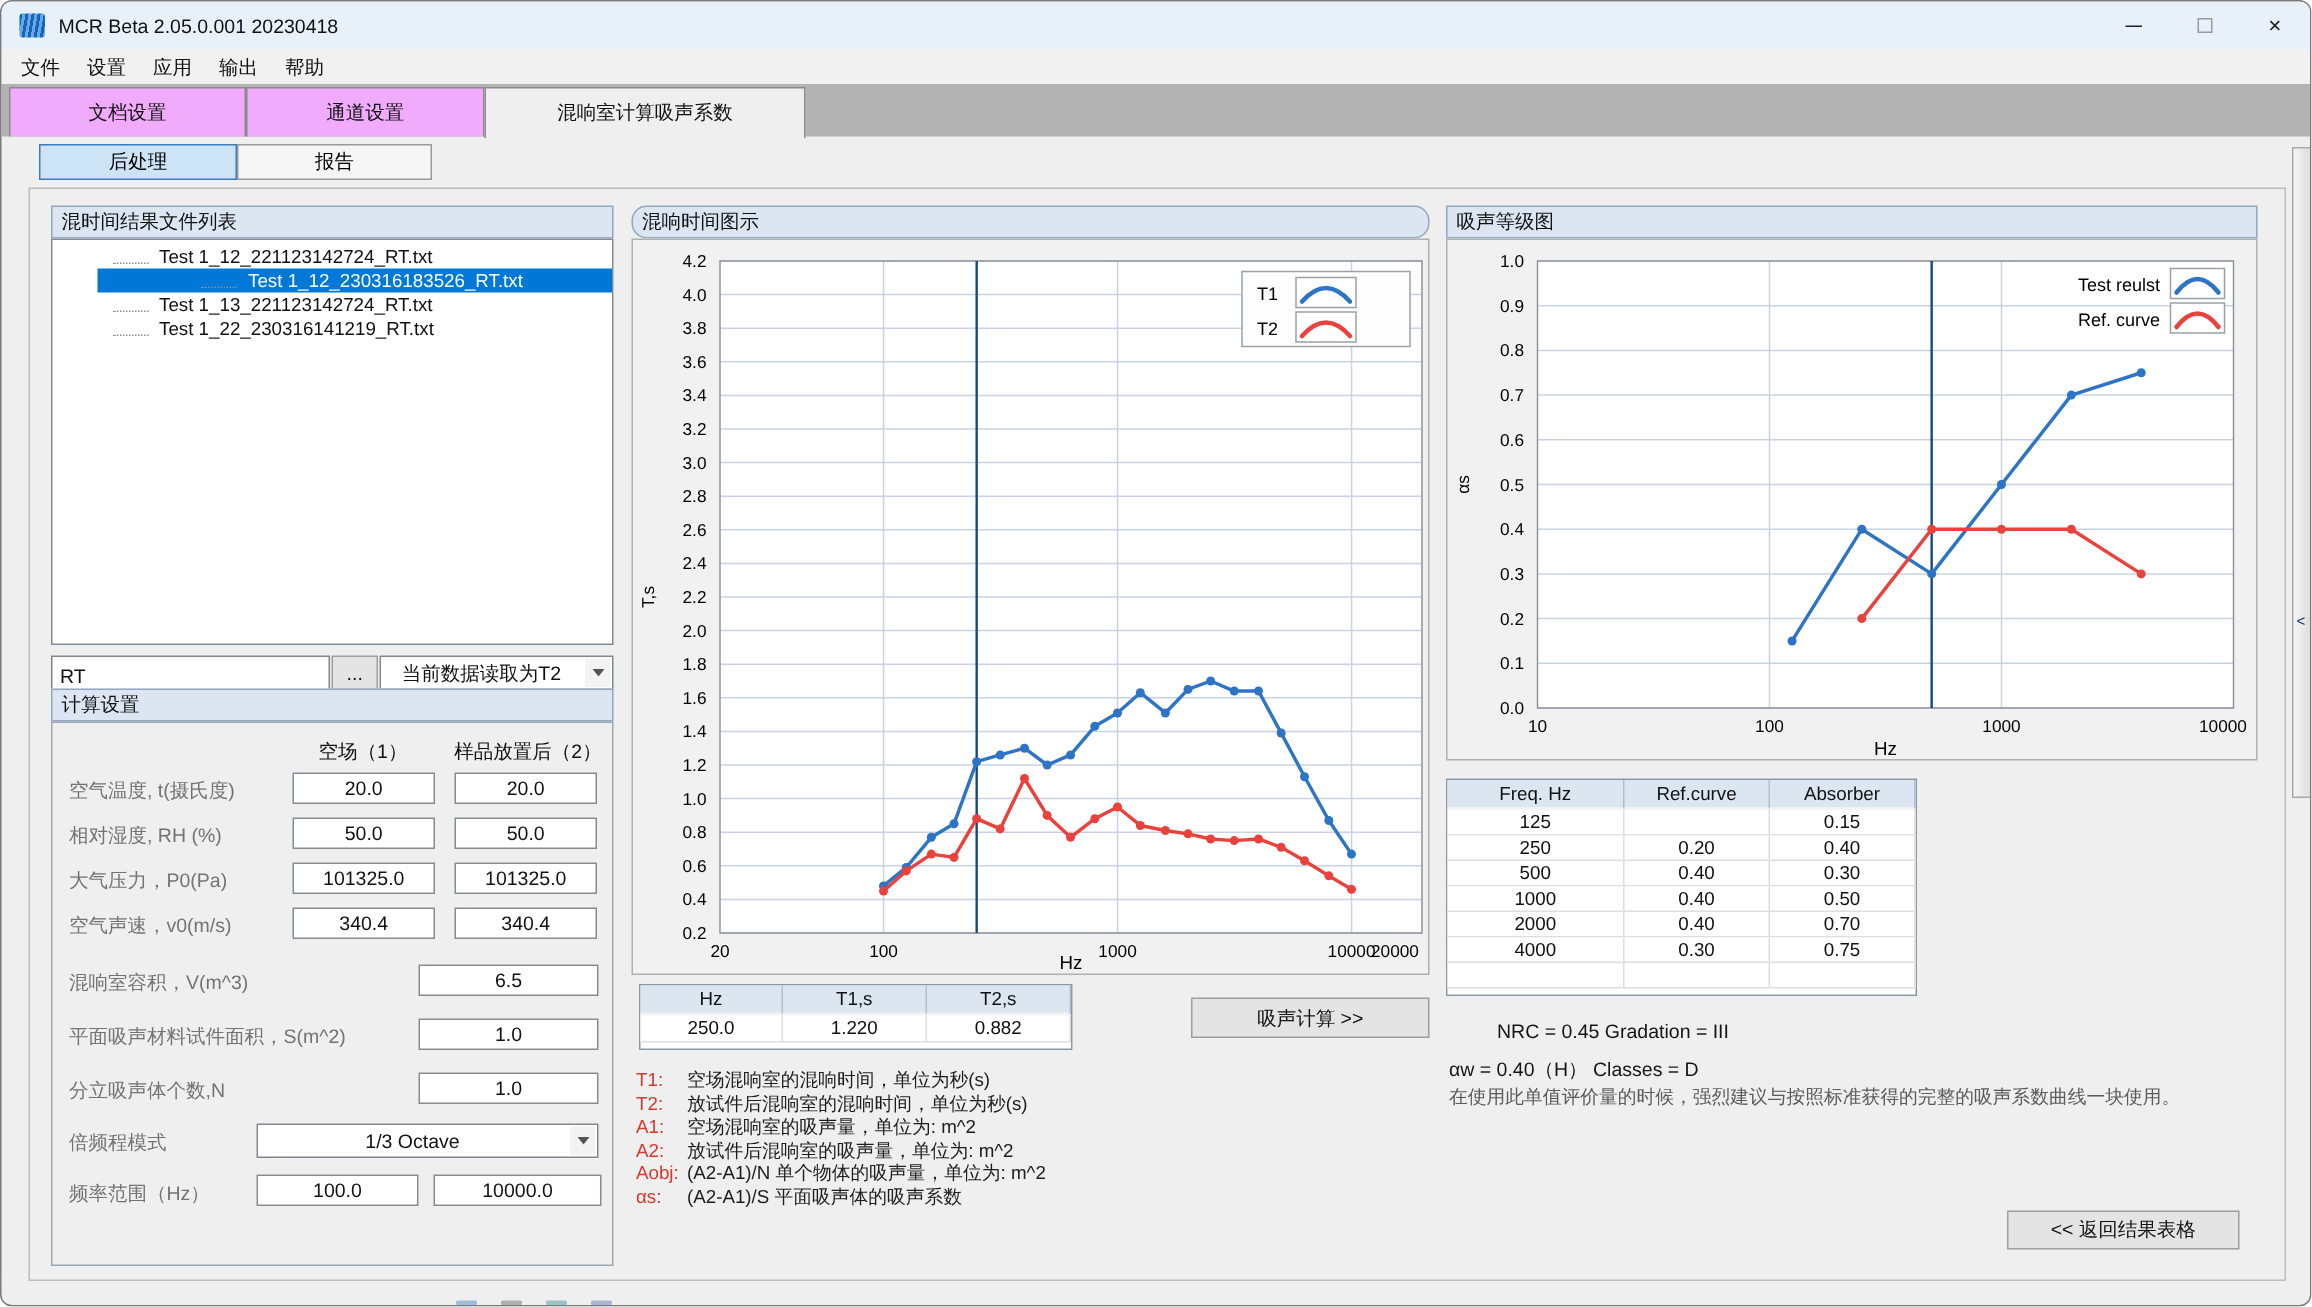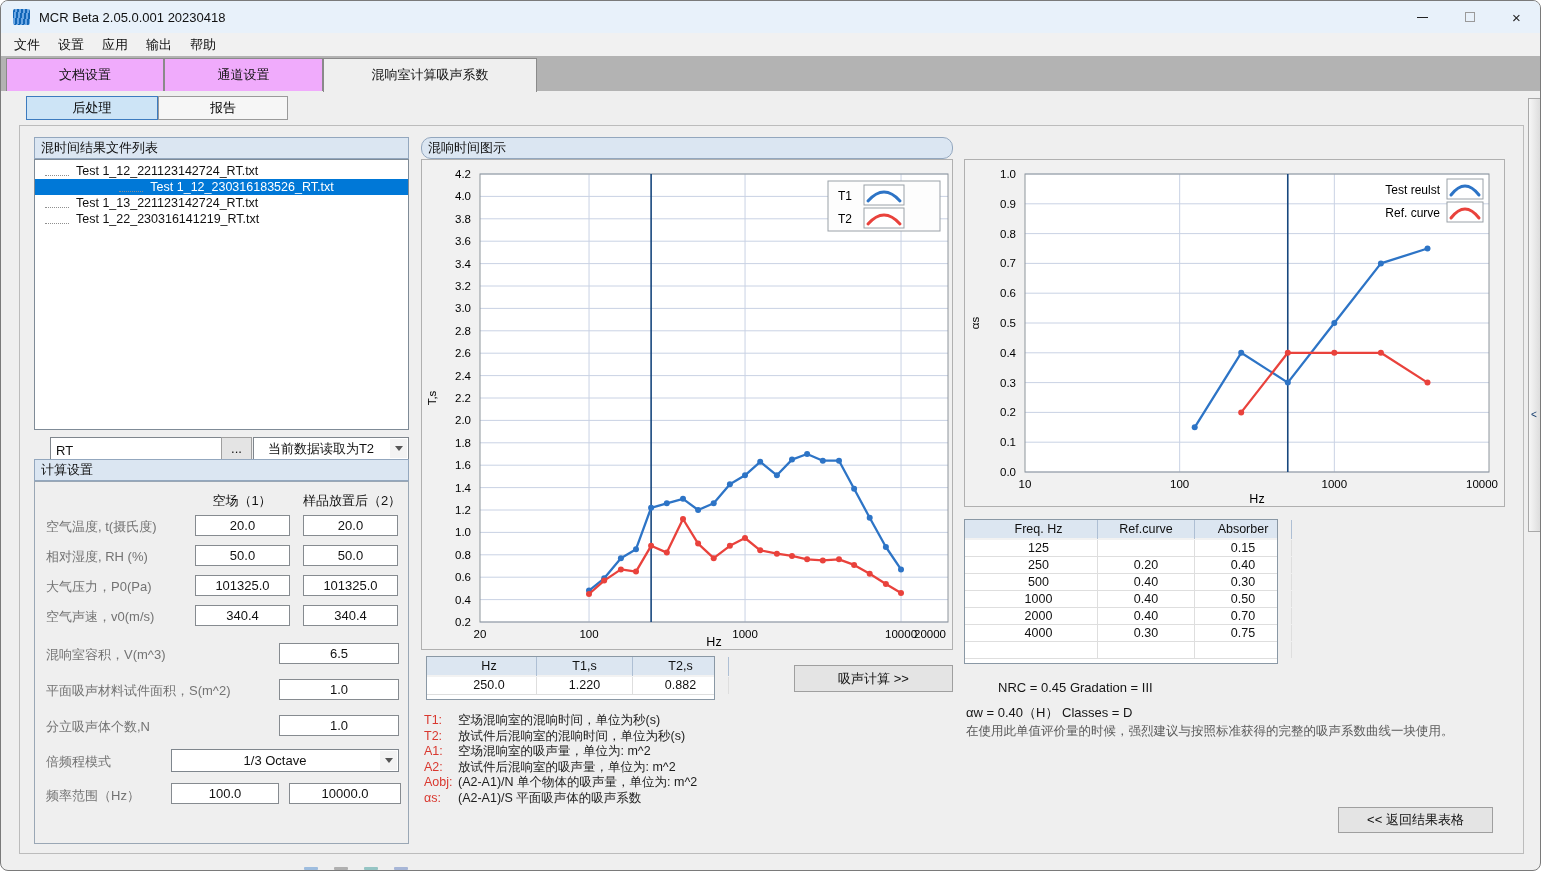--- a/index.html
+++ b/index.html
@@ -30,38 +30,38 @@
   .subtab.active { background:#cde4f6; border:1px solid #3d7bbf; }
   .outline { position:absolute; border:1px solid #bcbcbc; }
   .sect-hdr { position:absolute; height:22px; background:#dbe6f2; border:1px solid #93a7be;
               font-size:13px; line-height:20px; padding-left:6px; color:#111; }
   .listbox { position:absolute; background:#ffffff; border:1px solid #7f8b97; padding-top:3px; overflow:hidden; }
   .file-row { display:flex; align-items:center; height:16px; font-size:12.5px; color:#111; white-space:nowrap; }
   .file-row.selected { background:#0078d7; color:#ffffff;justify-content:center; }
   .tree-dots { display:inline-block; width:24px; height:9px; margin:0 7px 0 10px;
                border-bottom:1px dotted #8f8f8f; flex:0 0 auto; }
   .tin { position:absolute; height:26px; border:1px solid #7f868d; background:#fff; font-size:13px;
-         font-family:inherit; padding:0 5px; color:#111;margin-left:16px; }
+         font-family:inherit; padding:0 5px; color:#111; }
   .btn { position:absolute; background:#e4e4e4; border:1px solid #9f9f9f; font-size:13px;
          text-align:center; color:#111; }
   .dd { position:absolute; height:23px; background:#fff; border:1px solid #7f868d; font-size:13px;
         line-height:21px; text-align:center; padding-right:20px; color:#111; }
   .dd-btn { position:absolute; right:1px; top:1px; bottom:1px; width:17px; background:#f3f3f3;
             display:flex; align-items:center; justify-content:center; }
   .dd-tri { width:0; height:0; border-left:4px solid transparent; border-right:4px solid transparent;
             border-top:5px solid #555; }
   .formbox { position:absolute; border:1px solid #9aa7b5; }
   .flabel { position:absolute; font-size:13px; color:#737373; white-space:nowrap; }
   .fin { position:absolute; height:21px; border:1px solid #868b90; background:#fff; text-align:center;
          font-size:13px; font-family:inherit; color:#111; }
   .colhdr { position:absolute; font-size:13px; color:#111; text-align:center; }
   .chart-box { position:absolute; background:#f1f1f1; border:1px solid #b0b0b0; }
   
   .dtable { position:absolute; border:1px solid #8a98a5; background:#fff; padding-bottom:4px; }
-  .thead,.trow { display:grid;padding-left:15px; }
+  .thead,.trow { display:grid; }
   .thead { background:#dce6f1; height:20px; line-height:19px; font-size:12.5px; color:#111;
            border-bottom:2px solid #f2f2f2; }
   .thead .tcell { border-right:1px solid #aebfd4; text-align:center; }
   .trow { background:#fff; height:18px; line-height:17px; font-size:12.5px; color:#111;
           border-bottom:1px solid #dedede; }
   .trow .tcell { border-right:1px solid #dedede; text-align:center; }
   .cols3-mid { grid-template-columns:95px 96px 96px; }
   .cols3-grade { grid-template-columns:118px 97px 97px; }
   .grade .trow { height:17px; line-height:16px; }
   
@@ -110,21 +110,21 @@
     <div class="tab" style="left:163px;width:159px;">通道设置</div>
     <div class="tab active" style="left:322px;width:214px;">混响室计算吸声系数</div>
   </div>
 
   <div class="subtab active" style="left:25px;top:95px;width:132px;">后处理</div>
   <div class="subtab" style="left:157px;top:95px;width:130px;">报告</div>
 
   <div class="outline" style="left:18px;top:124px;width:1505px;height:729px;"></div>
 
   <div class="sect-hdr" style="left:33px;top:136px;width:375px;">混时间结果文件列表</div>
-  <div class="listbox" style="left:33px;top:158px;width:375px;height:271px;">
+  <div class="listbox" style="left:33px;top:158px;width:375px;height:271px;padding-left:30px;">
       <div class="file-row">
         <span class="tree-dots"></span>
         <span>Test 1_12_221123142724_RT.txt</span>
       </div>
       <div class="file-row selected">
         <span class="tree-dots"></span>
         <span>Test 1_12_230316183526_RT.txt</span>
       </div>
       <div class="file-row">
         <span class="tree-dots"></span>
@@ -315,20 +315,21 @@
 
   <div style="position:absolute;left:423px;top:711px;">
       <div class="note-line"><span class="note-key">T1:</span><span class="note-text">空场混响室的混响时间，单位为秒(s)</span></div>
       <div class="note-line"><span class="note-key">T2:</span><span class="note-text">放试件后混响室的混响时间，单位为秒(s)</span></div>
       <div class="note-line"><span class="note-key">A1:</span><span class="note-text">空场混响室的吸声量，单位为: m^2</span></div>
       <div class="note-line"><span class="note-key">A2:</span><span class="note-text">放试件后混响室的吸声量，单位为: m^2</span></div>
       <div class="note-line"><span class="note-key">Aobj:</span><span class="note-text">(A2-A1)/N 单个物体的吸声量，单位为: m^2</span></div>
       <div class="note-line"><span class="note-key">αs:</span><span class="note-text">(A2-A1)/S  平面吸声体的吸声系数</span></div>
     </div>
 
+  <div class="sect-hdr" style="left:963px;top:136px;width:541px;">吸声等级图</div>
   <div class="chart-box" style="left:963px;top:158px;width:541px;height:348px;">
     <svg id="abs-svg" width="541" height="348" viewBox="0 0 541 348">
         <rect x="60" y="14" width="464" height="298" fill="#ffffff"></rect>
         <line x1="60" y1="312" x2="524" y2="312" stroke="#c9d2e4" stroke-width="1"></line>
         <text x="51" y="316" text-anchor="end" font-size="11.5" fill="#000">0.0</text>
         <line x1="60" y1="282.2" x2="524" y2="282.2" stroke="#c9d2e4" stroke-width="1"></line>
         <text x="51" y="286.2" text-anchor="end" font-size="11.5" fill="#000">0.1</text>
         <line x1="60" y1="252.4" x2="524" y2="252.4" stroke="#c9d2e4" stroke-width="1"></line>
         <text x="51" y="256.4" text-anchor="end" font-size="11.5" fill="#000">0.2</text>
         <line x1="60" y1="222.6" x2="524" y2="222.6" stroke="#c9d2e4" stroke-width="1"></line>

